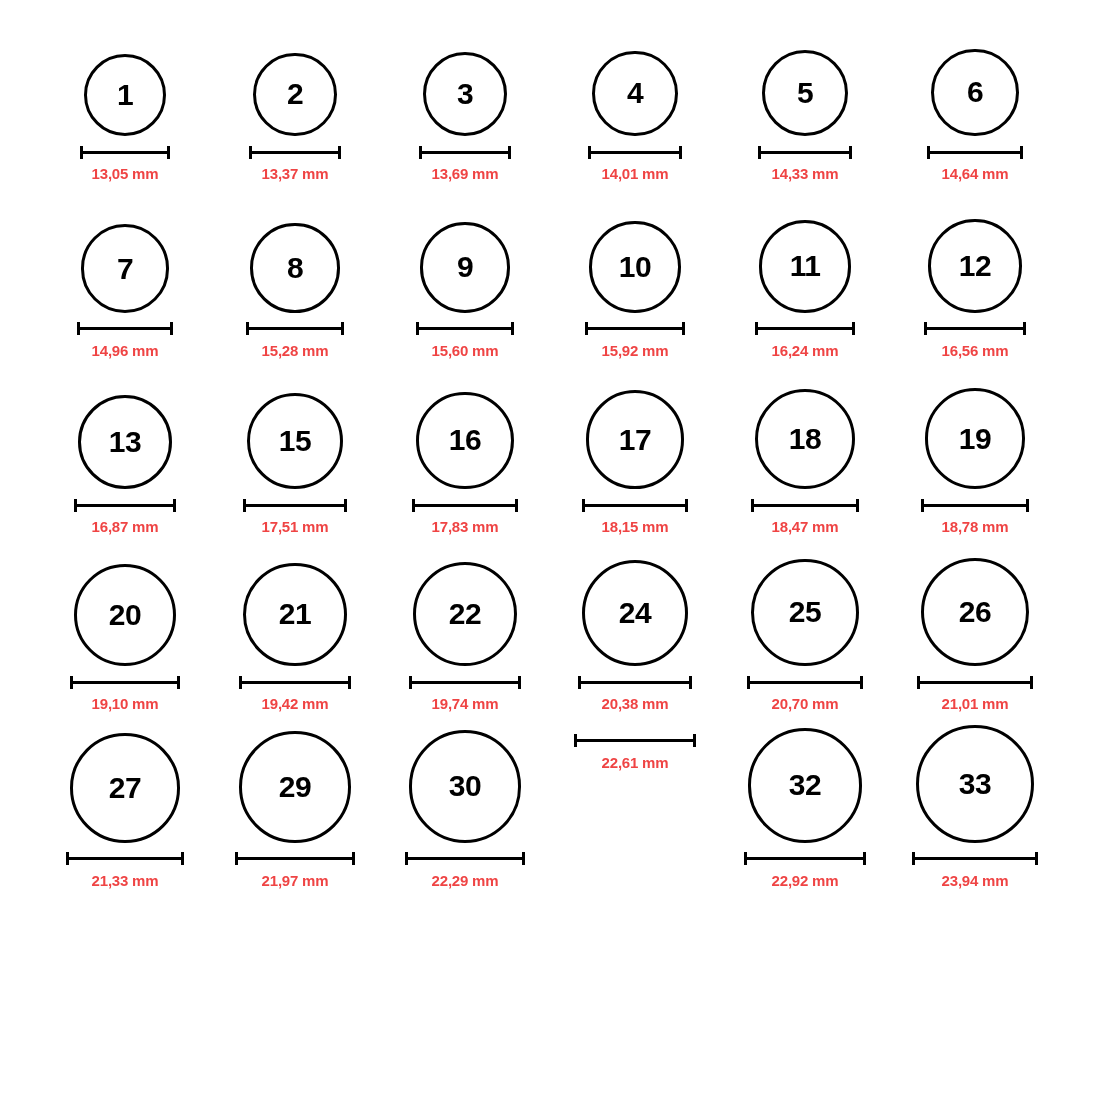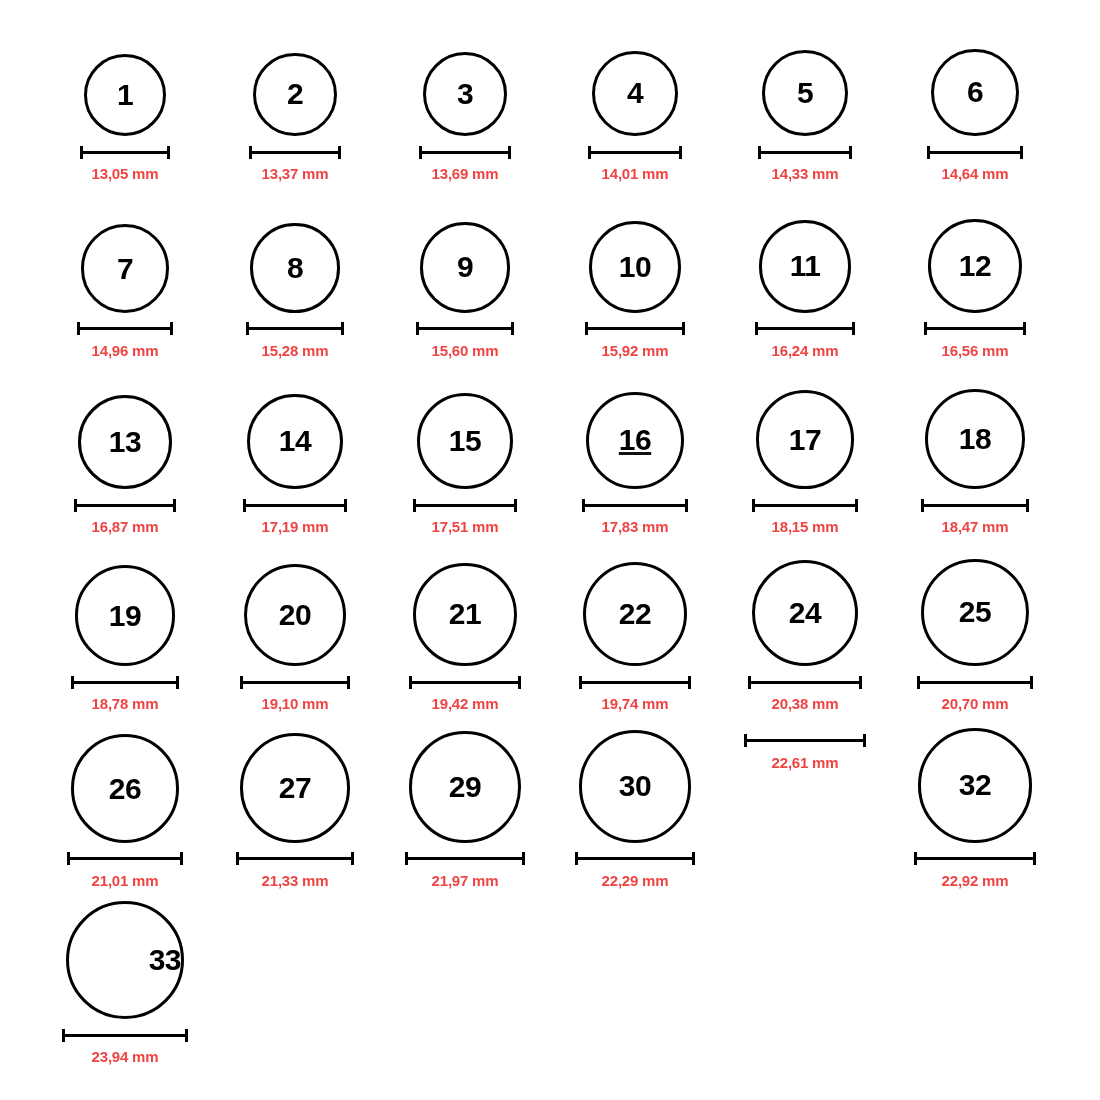--- a/index.html
+++ b/index.html
@@ -274,49 +274,35 @@
         <div class="measure">
           <div class="bar" style="width: 102.628px;">
             <div class="cap left"></div>
             <div class="cap right"></div>
           </div>
         </div>
         <div class="mm-label">16,87 mm</div>
       </div>
       <div class="cell">
         <div class="ring-wrap">
-          <div class="ring" style="width: 95.686px; height: 95.686px;">
-            <span class="ring-number">14</span>
-          </div>
-        </div>
-        <div class="measure">
-          <div class="bar" style="width: 103.686px;">
-            <div class="cap left"></div>
-            <div class="cap right"></div>
-          </div>
-        </div>
-        <div class="mm-label">17,19 mm</div>
-      </div>
-      <div class="cell">
-        <div class="ring-wrap">
           <div class="ring" style="width: 96.7438px; height: 96.7438px;">
             <span class="ring-number">15</span>
           </div>
         </div>
         <div class="measure">
           <div class="bar" style="width: 104.744px;">
             <div class="cap left"></div>
             <div class="cap right"></div>
           </div>
         </div>
         <div class="mm-label">17,51 mm</div>
       </div>
       <div class="cell">
         <div class="ring-wrap">
-          <div class="ring" style="width: 97.8017px; height: 97.8017px; text-decoration: underline;">
+          <div class="ring" style="width: 97.8017px; height: 97.8017px;">
             <span class="ring-number">16</span>
           </div>
         </div>
         <div class="measure">
           <div class="bar" style="width: 105.802px;">
             <div class="cap left"></div>
             <div class="cap right"></div>
           </div>
         </div>
         <div class="mm-label">17,83 mm</div>
@@ -507,21 +493,21 @@
         <div class="measure">
           <div class="bar" style="width: 122.628px;">
             <div class="cap left"></div>
             <div class="cap right"></div>
           </div>
         </div>
         <div class="mm-label">22,92 mm</div>
       </div>
       <div class="cell">
         <div class="ring-wrap">
-          <div class="ring" style="width: 118px; height: 118px; justify-content: flex-end;">
+          <div class="ring" style="width: 118px; height: 118px;">
             <span class="ring-number">33</span>
           </div>
         </div>
         <div class="measure">
           <div class="bar" style="width: 126px;">
             <div class="cap left"></div>
             <div class="cap right"></div>
           </div>
         </div>
         <div class="mm-label">23,94 mm</div>

